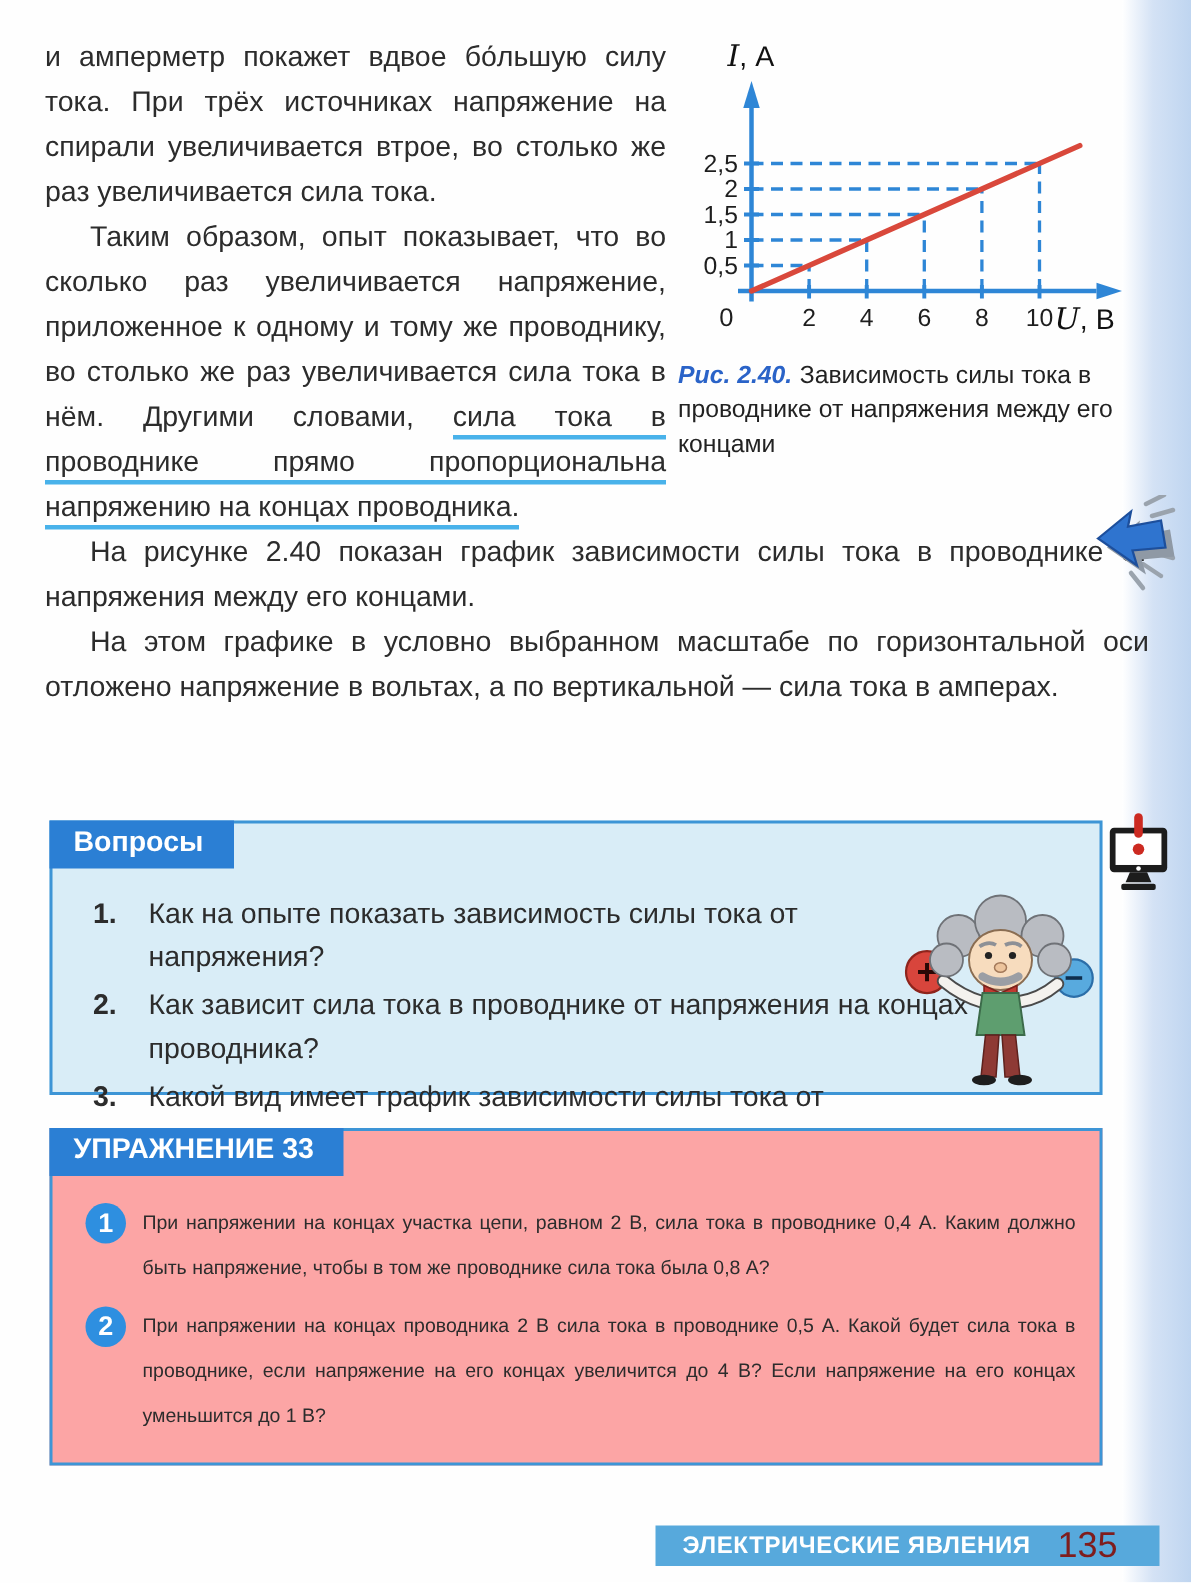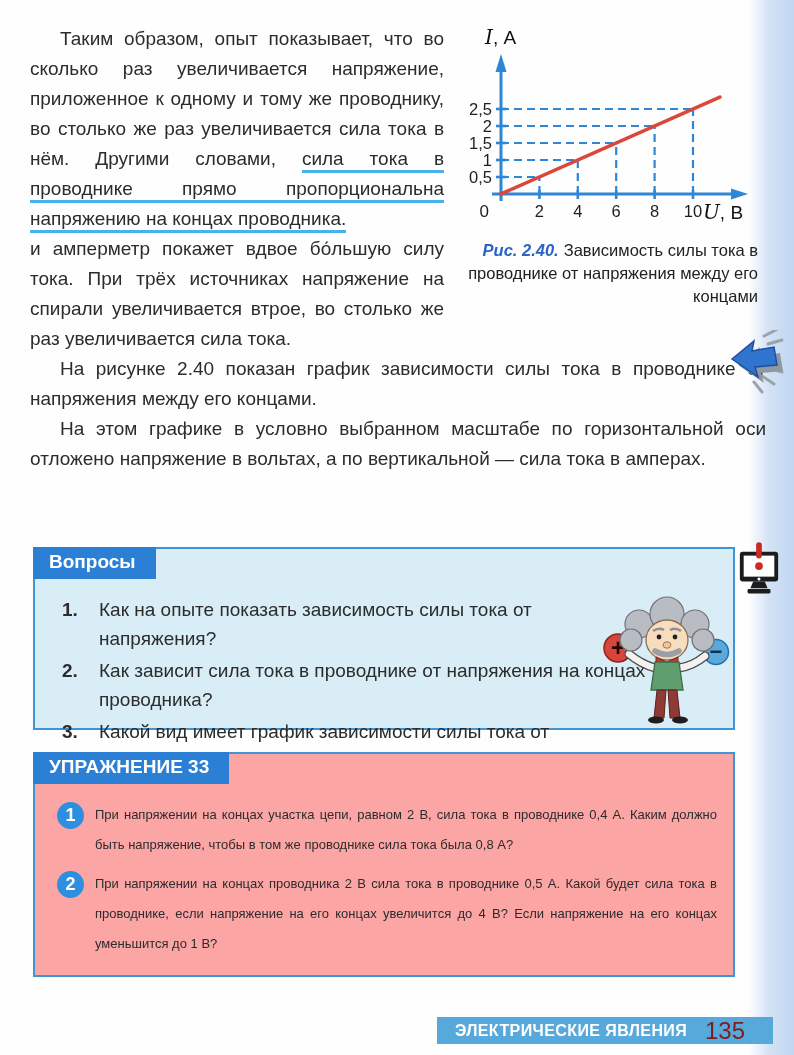--- a/index.html
+++ b/index.html
@@ -12,21 +12,21 @@
     background:linear-gradient(to right,#ffffff 0%,#d4e2f5 45%,var(--strip-blue,#bfd5f0) 100%);
   }
   
   .content{
     position:absolute;left:30px;top:24px;width:736px;
     font-size:19px;line-height:30px;text-align:justify;
   }
   .fig{float:right;width:322px;margin:0 0 4px 12px;}
   .fig svg{display:block;margin:0 auto;}
   .fig-caption{
-    width:306px;margin:10px auto 0;text-align:right;
+    width:306px;margin:10px auto 0;text-align:left;
     font-size:16.5px;line-height:23px;color:#222;
   }
   .cap-label{color:var(--caption-blue,#2a63c8);font-weight:bold;font-style:italic;margin-right:5px;}
   .para{margin:0;text-indent:30px;}
   .para.no-indent{text-indent:0;}
   .ul-blue{border-bottom:3px solid var(--underline-blue,#49b2ea);padding-bottom:1px;}
   
   .qbox{
     position:absolute;left:33px;top:547px;width:698px;height:179px;
     background:var(--qbox-bg,#d9edf7);border:2px solid var(--box-border,#3d95d6);
@@ -114,22 +114,22 @@
             <line x1="46" y1="170" x2="264.88" y2="73.1" stroke="#d9483b" stroke-width="3.6" stroke-linecap="round"></line>
             <text x="30" y="20" font-size="19" fill="#111"><tspan font-style="italic" font-family="&quot;DejaVu Serif&quot;, serif" font-size="20">I</tspan><tspan>, А</tspan></text>
             <text x="248" y="195" font-size="19" fill="#111"><tspan font-style="italic" font-family="&quot;DejaVu Serif&quot;, serif" font-size="20">U</tspan><tspan>, В</tspan></text>
           </svg>
       </div>
       <figcaption class="fig-caption">
         <span class="cap-label">Рис. 2.40.</span><span>Зависимость силы тока в проводнике от напряжения между его концами</span>
       </figcaption>
     </figure>
 
+    <p class="para no-indent">и амперметр покажет вдвое бо́льшую силу тока. При трёх источниках напряжение на спирали увеличивается втрое, во столько же раз увеличивается сила тока.</p>
     <p class="para"><span>Таким образом, опыт показывает, что во сколько раз увеличивается напряжение, приложенное к одному и тому же проводнику, во столько же раз увеличивается сила тока в нём. Другими словами, </span><span class="ul-blue">сила тока в проводнике прямо пропорциональна напряжению на концах проводника.</span></p>
-    <p class="para no-indent">и амперметр покажет вдвое бо́льшую силу тока. При трёх источниках напряжение на спирали увеличивается втрое, во столько же раз увеличивается сила тока.</p>
     <p class="para">На рисунке 2.40 показан график зависимости силы тока в проводнике от напряжения между его концами.</p>
     <p class="para">На этом графике в условно выбранном масштабе по горизонтальной оси отложено напряжение в вольтах, а по вертикальной — сила тока в амперах.</p>
   </div>
 
   <section class="qbox">
     <div class="tab">Вопросы</div>
     <div class="qlist">
       <div class="qrow">
         <span class="qnum">1.</span>
         <span class="qtext">Как на опыте показать зависимость силы тока от напряжения?</span>

